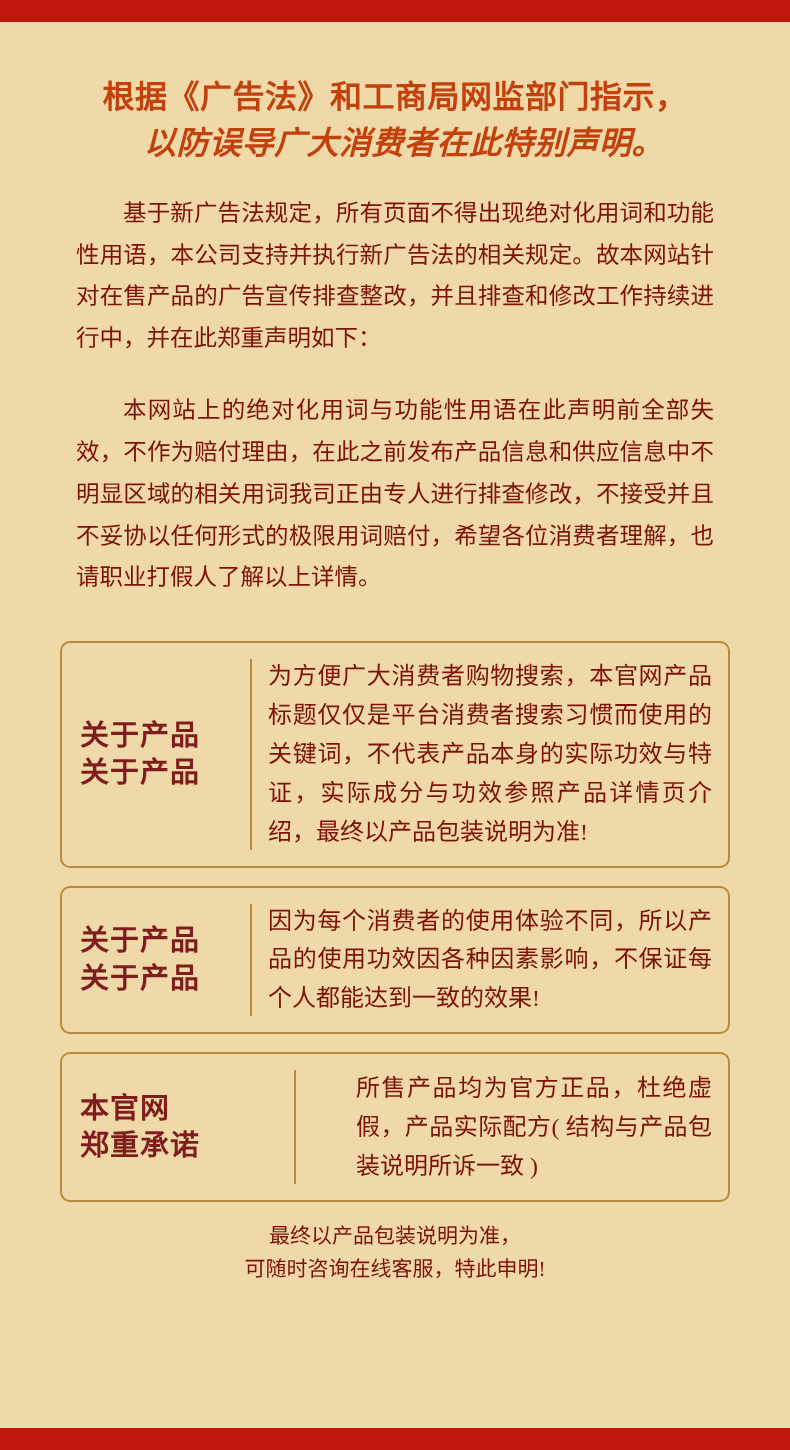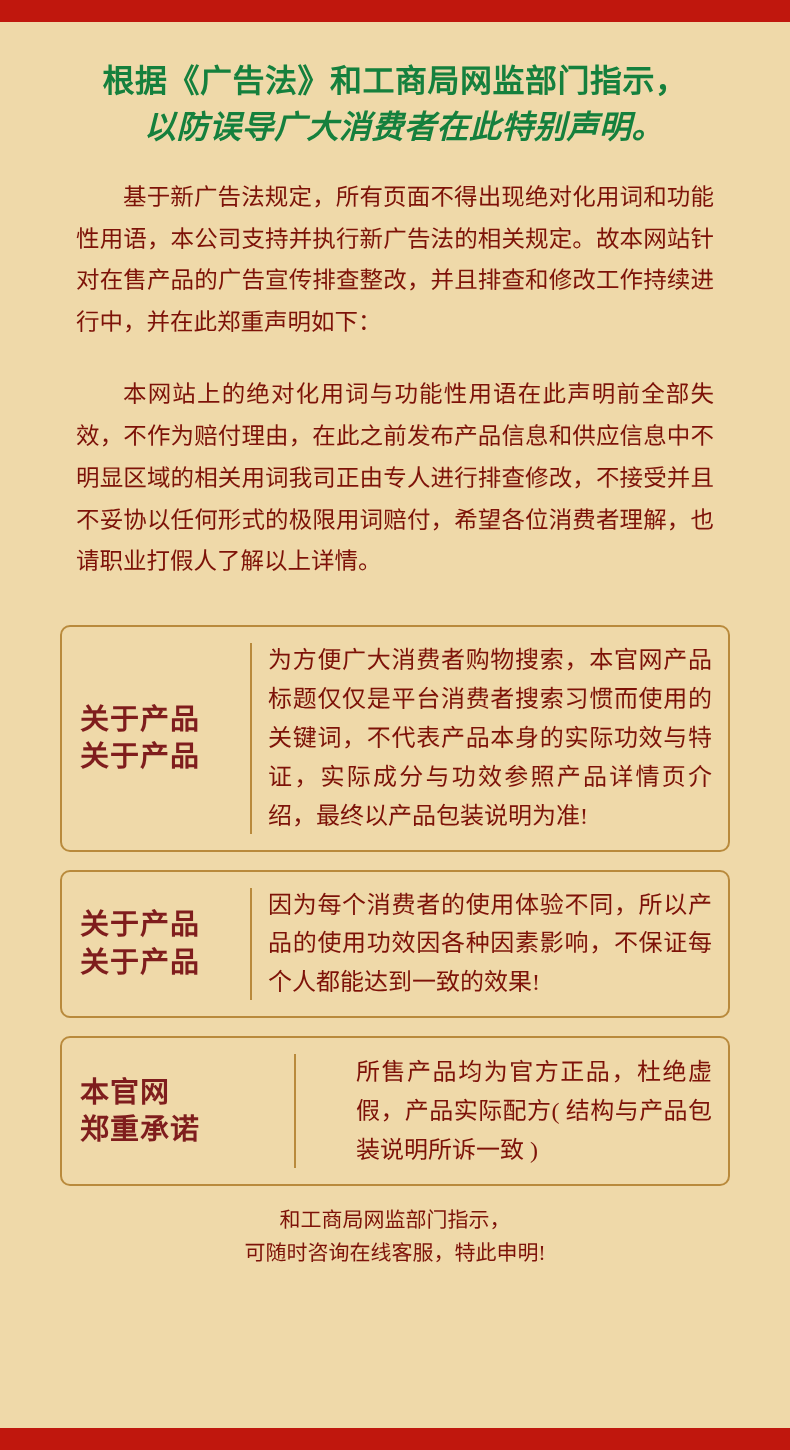--- a/index.html
+++ b/index.html
@@ -36,23 +36,23 @@
   .sheet {
     position: absolute;
     top: 22px; left: 0;
     width: 790px;
     height: 1406px;
     background: #efd9a9;
     box-sizing: border-box;
     padding: 0 60px;
   }
   .headline {
-    padding-top: 36px;
+    padding-top: 52px;
     text-align: center;
-    color: #15803d;
+    color: #c2410c;
     font-size: 32px;
     font-weight: bold;
     line-height: 1.45;
     letter-spacing: 0.5px;
     font-family: "Liberation Serif", "DejaVu Serif", serif;
   }
   .headline .line {
     display: block;
     white-space: nowrap;
   }
@@ -165,20 +165,20 @@
           <span>本官网</span><br>
           <span>郑重承诺</span>
         </div>
         <div class="divider"></div>
         <div class="body">所售产品均为官方正品，杜绝虚假，产品实际配方( 结构与产品包装说明所诉一致 )</div>
       </div>
 
     </div>
 
     <div class="footer">
-      <span class="fline">和工商局网监部门指示，</span>
+      <span class="fline">最终以产品包装说明为准，</span>
       <span class="fline">可随时咨询在线客服，特此申明!</span>
     </div>
 
   </div>
 
   <div class="band-bottom"></div>
 </div>
 
 </body></html>

